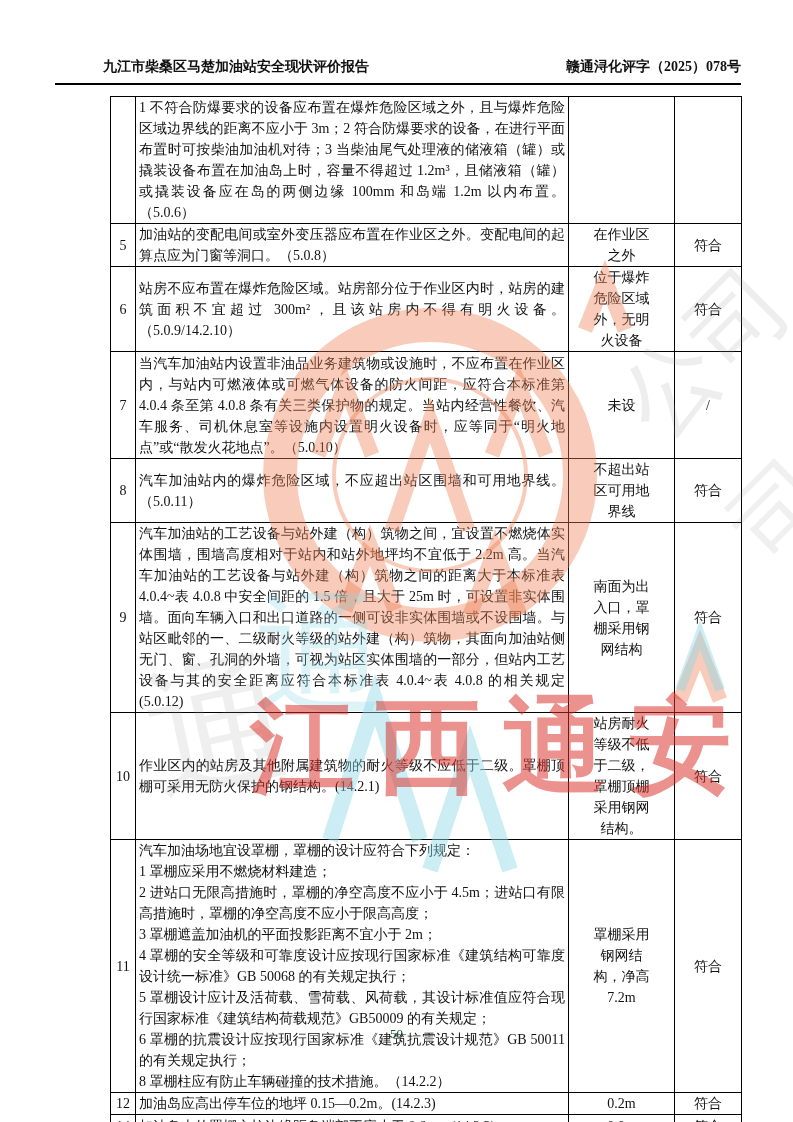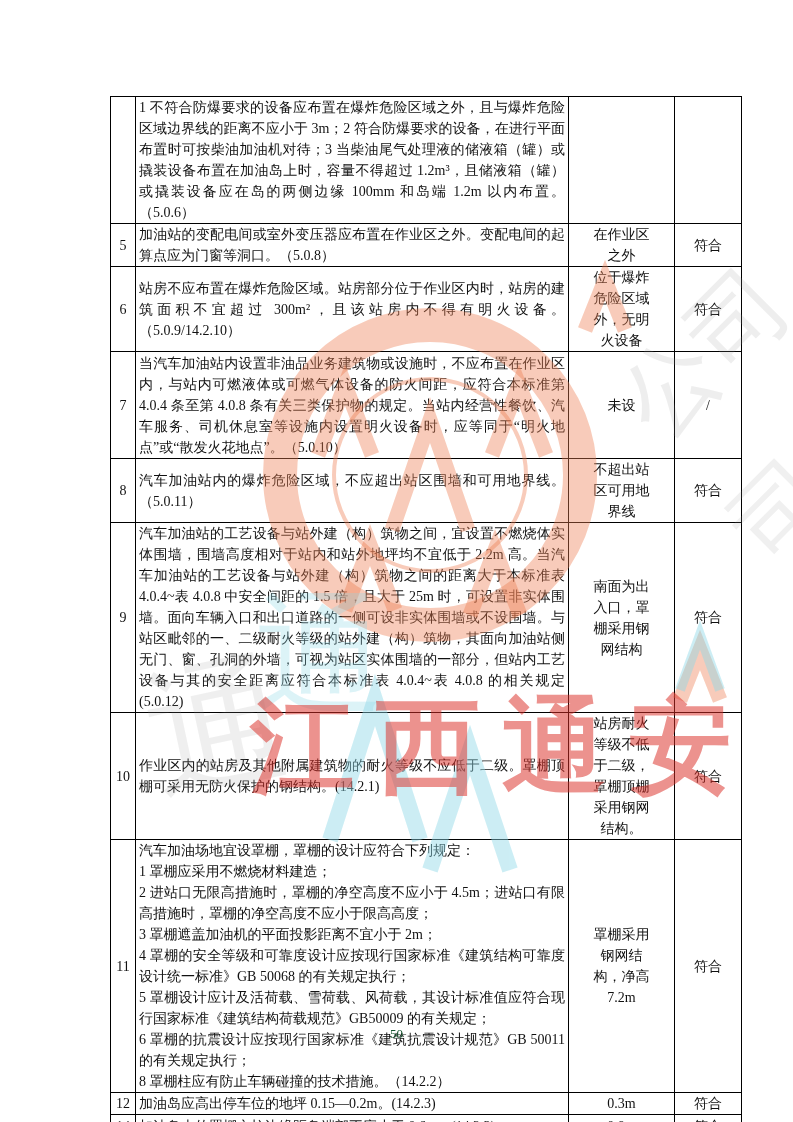--- a/index.html
+++ b/index.html
@@ -46,20 +46,24 @@
     color:#dc2f28; opacity:0.52; white-space:nowrap;
     font-family:"Liberation Serif","DejaVu Serif",serif;
     pointer-events:none;
   }
 </style>
 </head>
 <body>
 
 <div class="page">
 
+  <div class="header">
+    <span class="title-left">九江市柴桑区马楚加油站安全现状评价报告</span>
+    <span class="doc-number">赣通浔化评字（2025）078号</span>
+  </div>
 
   <table class="doc-table">
     <colgroup>
       <col style="width:25px">
         <col style="width:433px">
         <col style="width:106px">
         <col style="width:67px">
     </colgroup>
     <tbody>
       <tr style="height:115px">
@@ -113,21 +117,21 @@
 4 罩棚的安全等级和可靠度设计应按现行国家标准《建筑结构可靠度设计统一标准》GB 50068 的有关规定执行；
 5 罩棚设计应计及活荷载、雪荷载、风荷载，其设计标准值应符合现行国家标准《建筑结构荷载规范》GB50009 的有关规定；
 6 罩棚的抗震设计应按现行国家标准《建筑抗震设计规范》GB 50011 的有关规定执行；
 8 罩棚柱应有防止车辆碰撞的技术措施。（14.2.2）</td>
         <td class="result">罩棚采用钢网结构，净高 7.2m</td>
         <td class="concl">符合</td>
       </tr>
       <tr style="height:17px">
         <td class="no">12</td>
         <td class="content">加油岛应高出停车位的地坪 0.15—0.2m。(14.2.3)</td>
-        <td class="result">0.3m</td>
+        <td class="result">0.2m</td>
         <td class="concl">符合</td>
       </tr>
       <tr style="height:23px">
         <td class="no">14</td>
         <td class="content">加油岛上的罩棚立柱边缘距岛端部不应小于 0.6m。(14.2.3)</td>
         <td class="result">0.8m</td>
         <td class="concl">符合</td>
       </tr>
     </tbody>
   </table>

